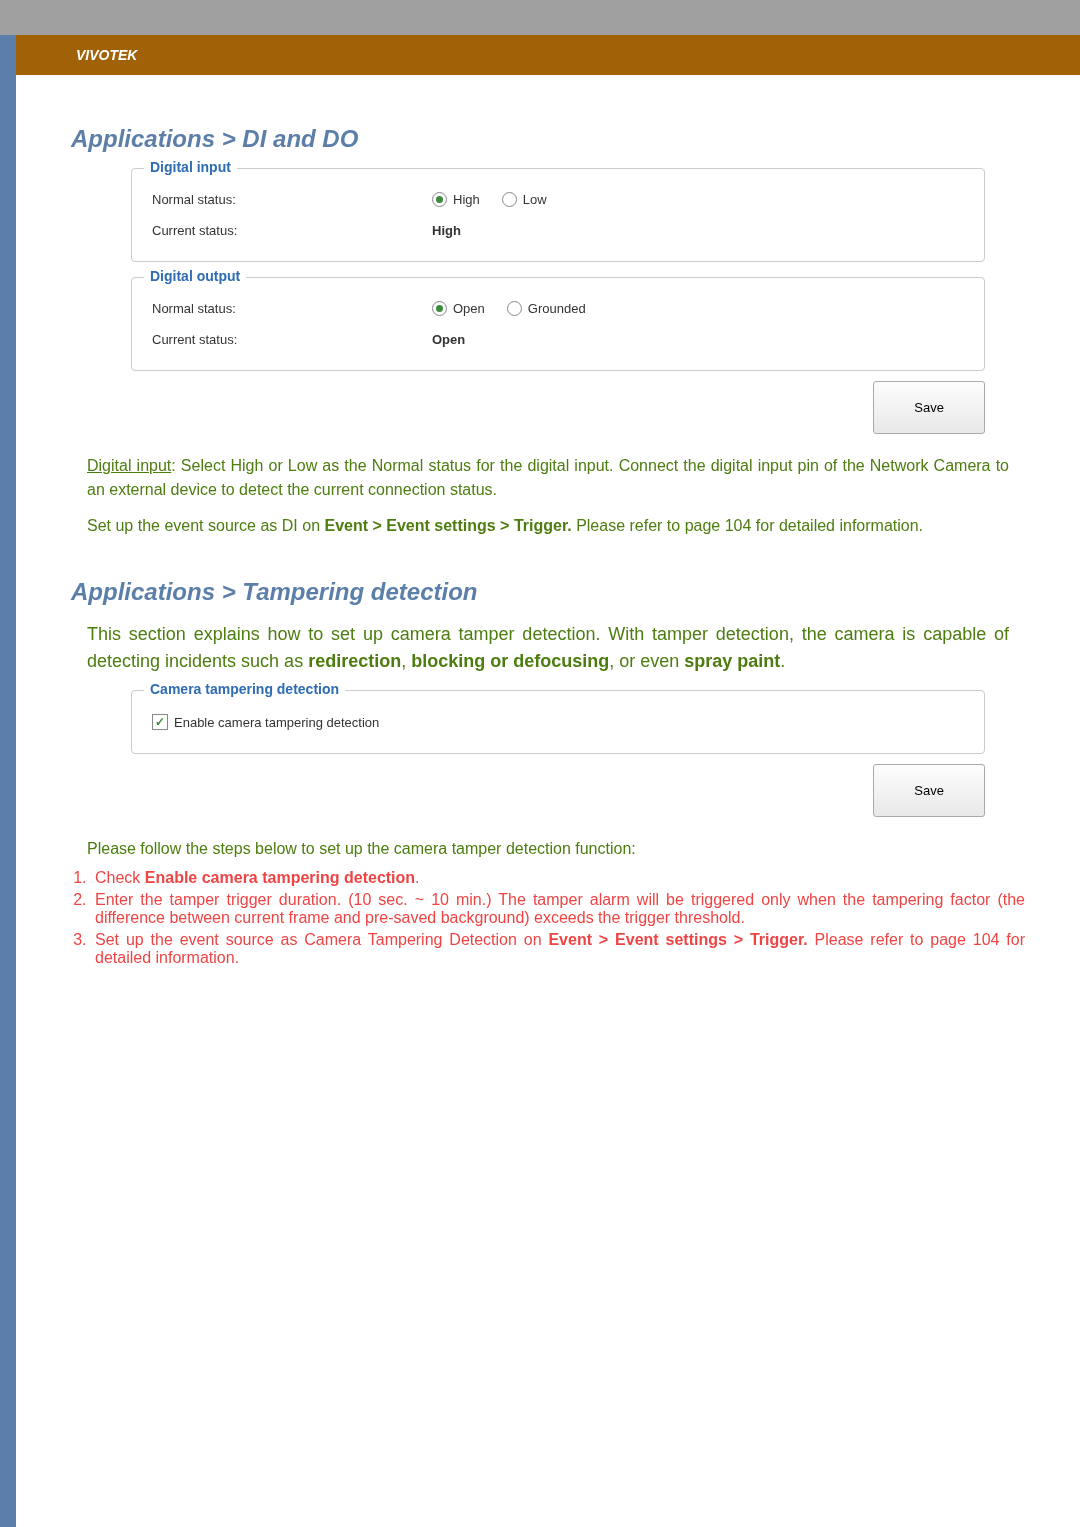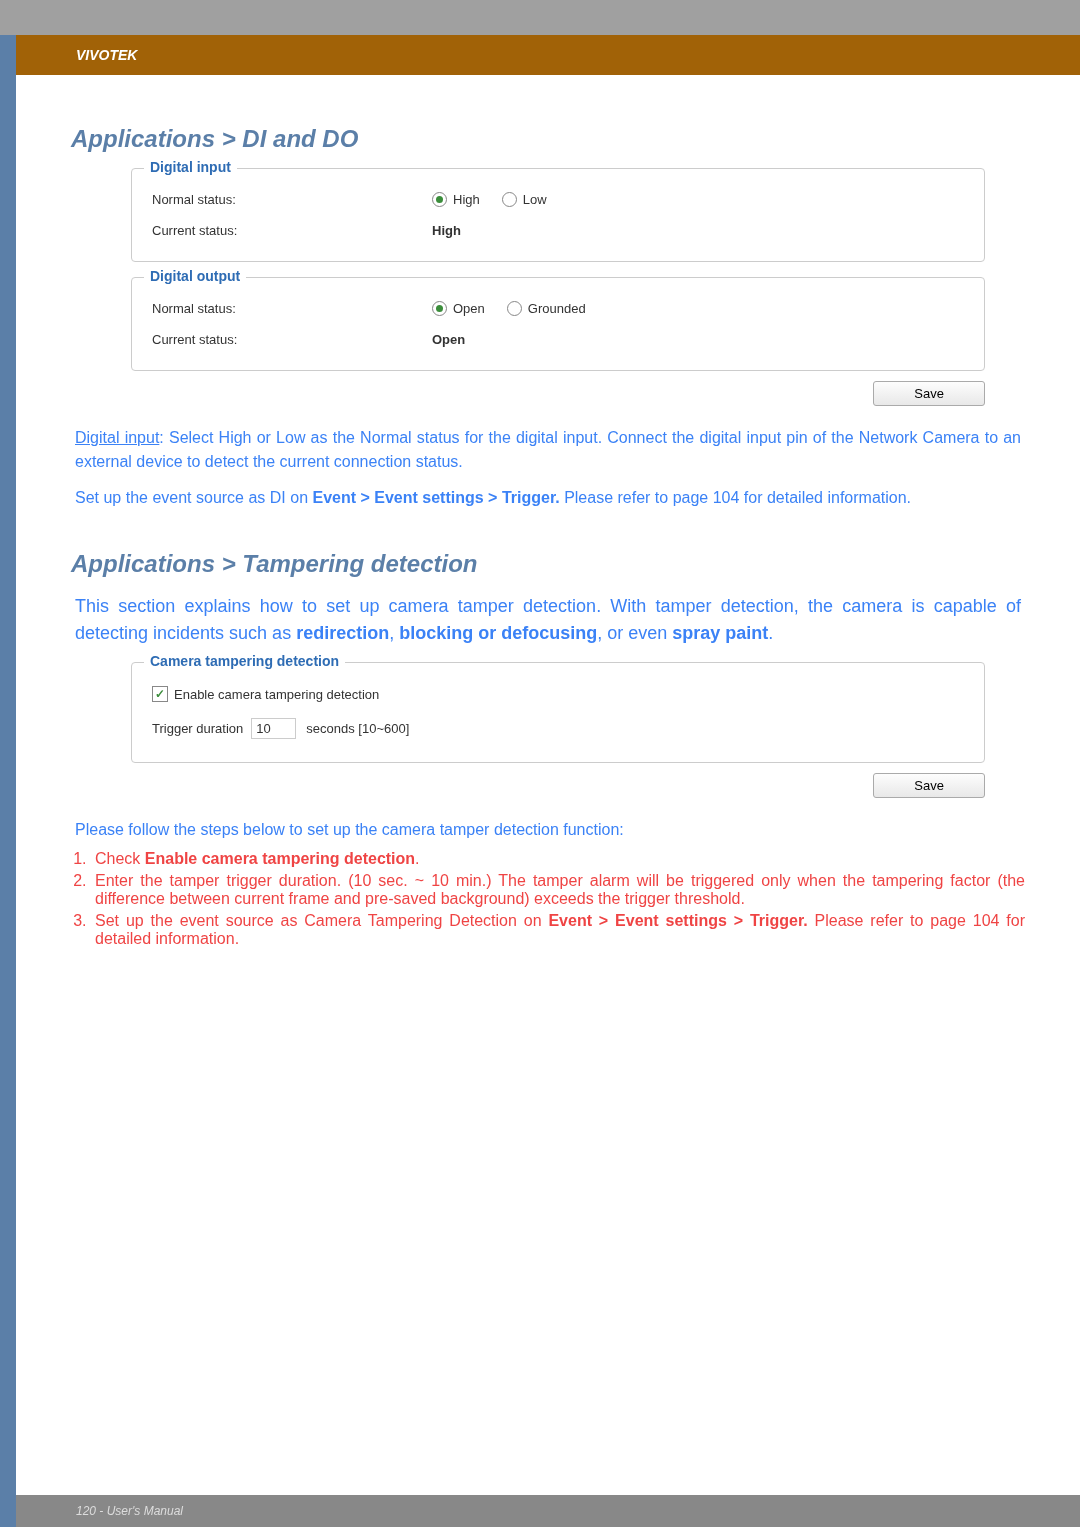--- a/index.html
+++ b/index.html
@@ -99,29 +99,29 @@
   display: block;
 }
 .save-btn-row {
   margin: 8px 40px 20px 60px;
   text-align: right;
 }
 .save-btn {
   background: linear-gradient(#fdfdfd, #e8e8e8);
   border: 1px solid #aaa;
   border-radius: 3px;
-  padding: 4px 40px;
+  padding: 18px 40px;
   font-size: 13px;
   cursor: pointer;
 }
 .body-text {
   font-size: 16px;
   line-height: 1.5;
-  color: #3b82f6;
-  margin: 12px 4px;
+  color: #4d7c0f;
+  margin: 12px 16px;
   text-align: justify;
 }
 .checkbox {
   width: 14px;
   height: 14px;
   border: 1px solid #888;
   display: inline-flex;
   align-items: center;
   justify-content: center;
   margin-right: 6px;
@@ -234,43 +234,33 @@
     <div class="body-text" style="font-size:18px">
       <span>This section explains how to set up camera tamper detection. With tamper detection, the camera is capable of detecting incidents such as </span><b>redirection</b><span>, </span><b>blocking or defocusing</b><span>, or even </span><b>spray paint</b><span>.</span>
     </div>
 
     <div class="fieldset-box">
       <div class="fieldset-legend">Camera tampering detection</div>
       <div class="field-row">
         <span class="checkbox checked"></span>
         <span>Enable camera tampering detection</span>
       </div>
-      <div class="field-row">
-        <span>Trigger duration</span>
-        <span style="width:8px"></span>
-        <input class="num-input" value="10" style="">
-        <span style="width:10px"></span>
-        <span>seconds [10~600]</span>
-      </div>
     </div>
 
     <div class="save-btn-row">
       <button class="save-btn">Save</button>
     </div>
 
     <div class="body-text" style="margin-bottom:2px">Please follow the steps below to set up the camera tamper detection function:</div>
 
     <ol class="steps">
       <li>
         <span>Check </span><b>Enable camera tampering detection</b><span>.</span>
       </li>
       <li>Enter the tamper trigger duration. (10 sec. ~ 10 min.) The tamper alarm will be triggered only when the tampering factor (the difference between current frame and pre-saved background) exceeds the trigger threshold.</li>
       <li>
         <span>Set up the event source as Camera Tampering Detection on </span><b>Event &gt; Event settings &gt; Trigger.</b><span> Please refer to page 104 for detailed information.</span>
       </li>
     </ol>
 
   </div>
 
-  <div class="footer">
-    <span>120 - User's Manual</span>
-  </div>
 </div>
 
 </body></html>

